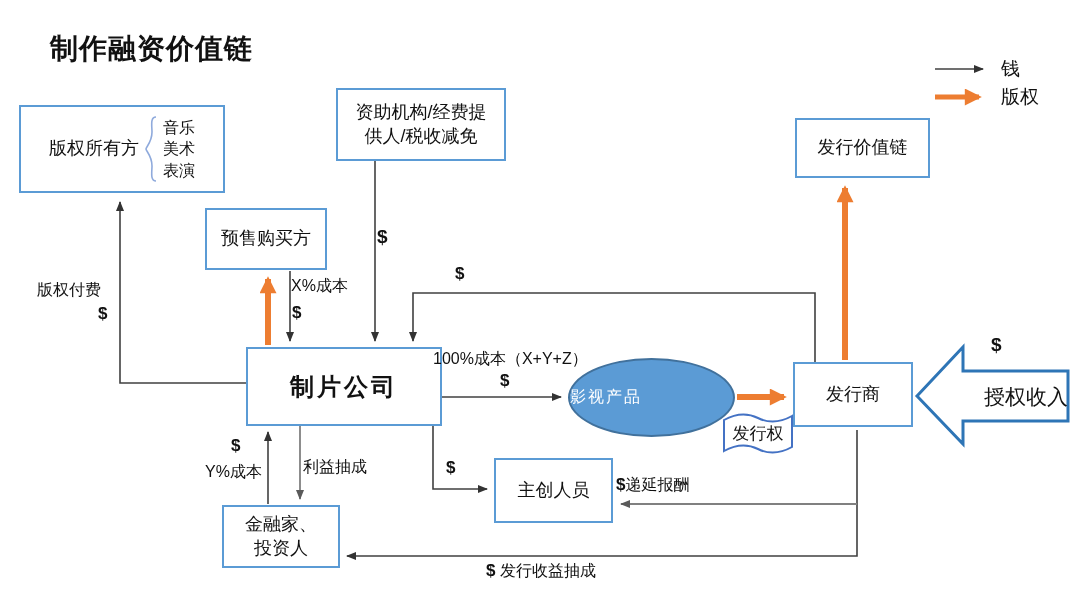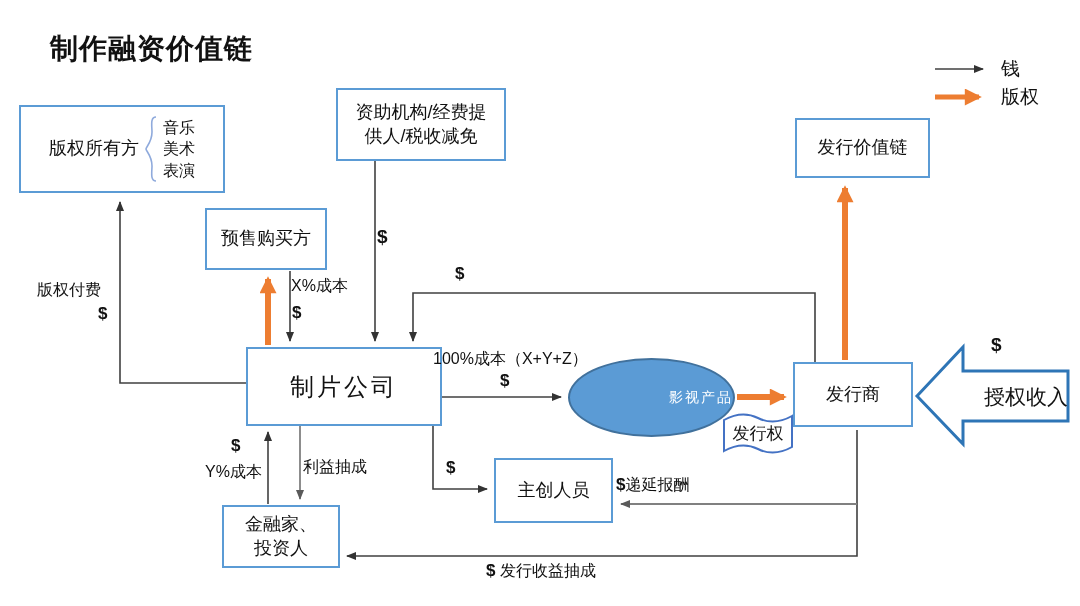--- a/index.html
+++ b/index.html
@@ -11,25 +11,25 @@
     position:absolute;top:30px;left:50px;right:0;
     font-size:28px;font-weight:bold;letter-spacing:1px;
   }
   #wires{position:absolute;left:0;top:0;width:1080px;height:606px;}
   .node{
     position:absolute;border:2px solid #5B9BD5;background:#ffffff;
     display:flex;align-items:center;justify-content:center;text-align:center;
     box-sizing:border-box;
   }
   .node-label{font-size:18px;line-height:1.3;white-space:pre-line;}
-  .production .node-label{font-size:24px;font-weight:normal;letter-spacing:3px;}
+  .production .node-label{font-size:24px;font-weight:bold;letter-spacing:3px;}
   .ellipse{
     position:absolute;background:#5B9BD5;border:2px solid #41719C;border-radius:50%;
-    display:flex;align-items:center;justify-content:flex-end;color:#ffffff;
-    font-size:14px;letter-spacing:2px;box-sizing:border-box;
+    display:flex;align-items:center;justify-content:flex-start;color:#ffffff;
+    font-size:16px;letter-spacing:2px;box-sizing:border-box;
   }
   .lbl{position:absolute;font-size:16px;white-space:nowrap;}
   .dollar{position:absolute;font-size:17px;font-weight:bold;white-space:nowrap;}
   .combo{position:absolute;font-size:16px;white-space:nowrap;}
   .combo .ds{font-weight:bold;font-size:17px;}
   .banner{position:absolute;}
   .banner .banner-text{
     position:absolute;left:0;top:0;width:100%;height:100%;
     display:flex;align-items:center;justify-content:center;font-size:17px;
   }

